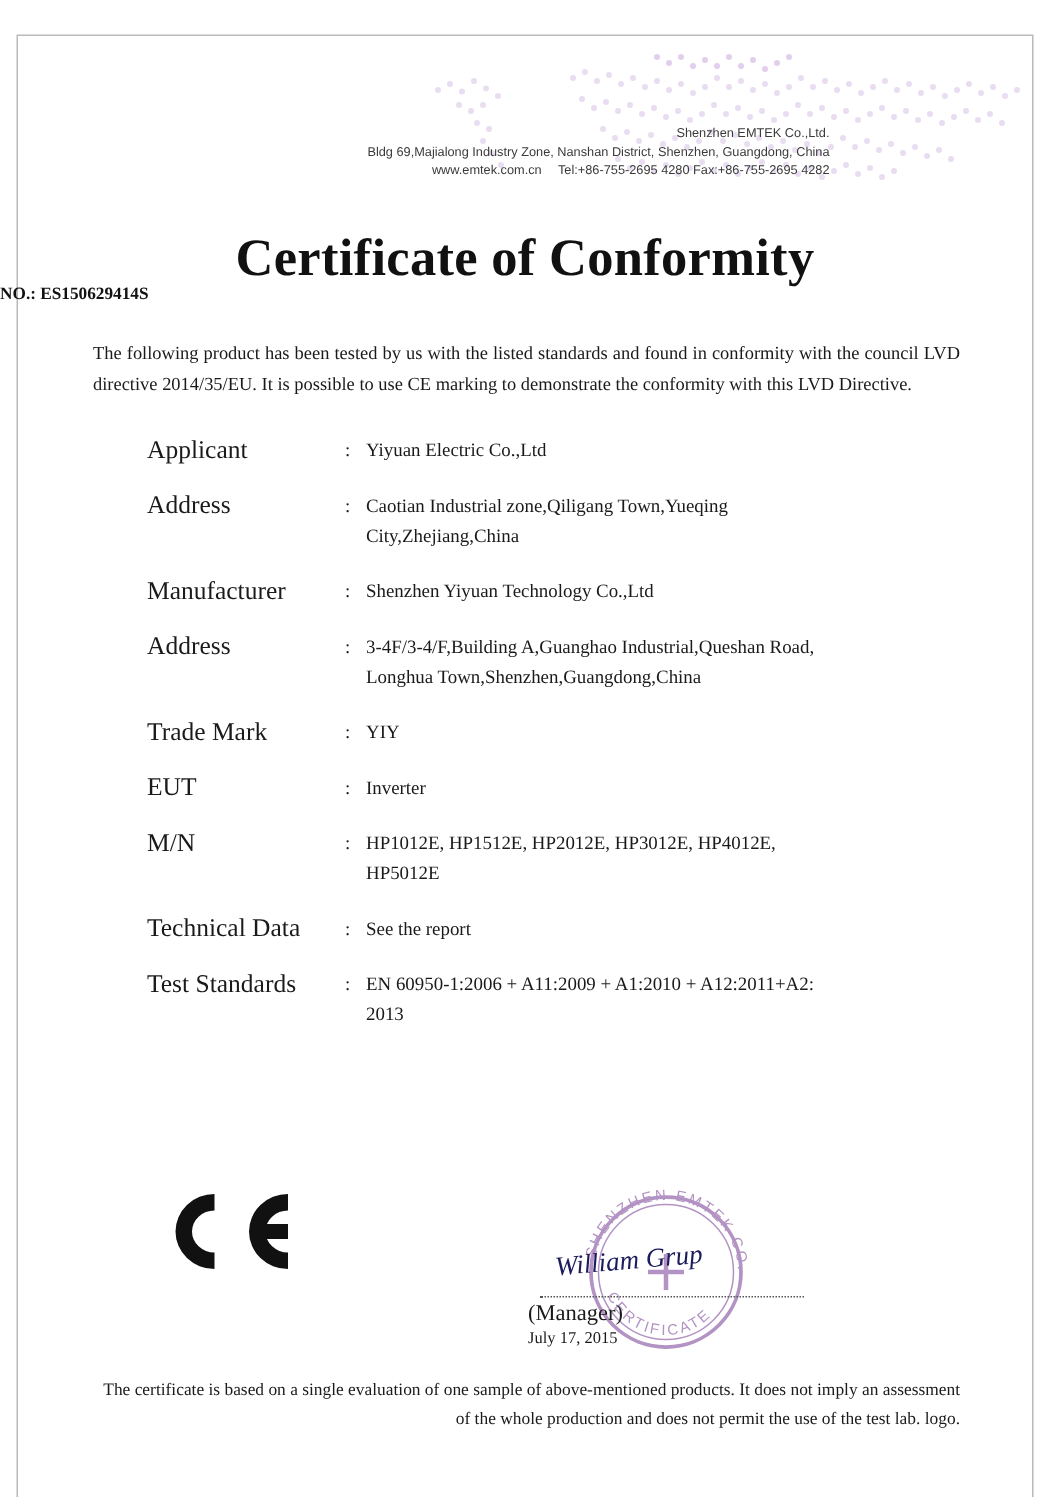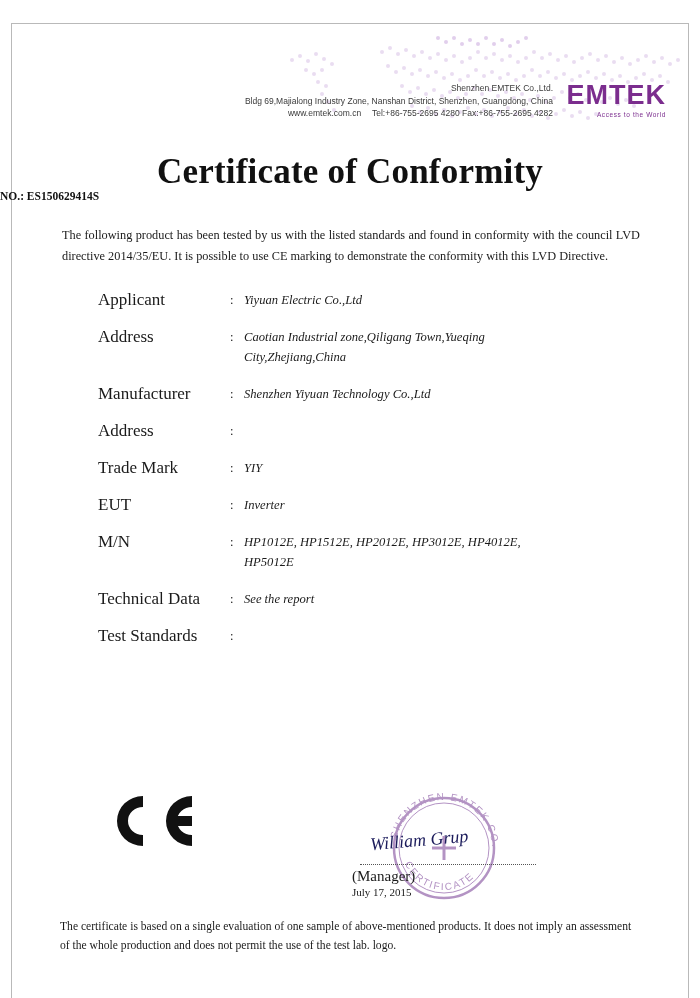--- a/index.html
+++ b/index.html
@@ -134,21 +134,20 @@
     width: 14px;
     flex: 0 0 14px;
     font-size: 12.6px;
     line-height: 20px;
   }
   .row .value {
     flex: 1 1 auto;
     font-size: 12.6px;
     line-height: 20px;
     color: #1a1a1a;
-    font-style: italic;
   }
   .row .value .l2 { display: block; }
 
   
   .ce-mark {
     position: absolute;
     left: 108px; top: 778px;
     width: 90px; height: 62px;
   }
 
@@ -197,21 +196,21 @@
   }
 
   
   .footer-note {
     position: absolute;
     left: 60px; top: 905px;
     width: 580px;
     font-size: 11.6px;
     line-height: 19px;
     color: #1a1a1a;
-    text-align: left;
+    text-align: right;
   }
 </style>
 </head>
 <body>
 
 <div class="page">
 
   <div class="border-frame"></div>
 
   <div class="header">
@@ -379,24 +378,20 @@
         </g>
       </g>
     </svg>
 
     <div class="header-company">
       <div>Shenzhen EMTEK Co.,Ltd.</div>
       <div>Bldg 69,Majialong Industry Zone, Nanshan District, Shenzhen, Guangdong, China</div>
       <div>www.emtek.com.cn  　Tel:+86-755-2695 4280  Fax:+86-755-2695 4282</div>
     </div>
 
-    <div class="logo-block">
-      <div class="logo-word">EMTEK</div>
-      <div class="logo-tag">Access to the World</div>
-    </div>
   </div>
 
   <div class="title">Certificate of Conformity</div>
   <div class="cert-no">NO.: ES150629414S</div>
 
   <div class="intro">The following product has been tested by us with the listed standards and found in conformity with the council LVD directive 2014/35/EU. It is possible to use CE marking to demonstrate the conformity with this LVD Directive.</div>
 
   <div class="details">
 
     <div class="row">
@@ -420,20 +415,24 @@
       <div class="label">Manufacturer</div>
       <div class="colon">:</div>
       <div class="value">
         <span>Shenzhen Yiyuan Technology Co.,Ltd</span>
       </div>
     </div>
 
     <div class="row">
       <div class="label">Address</div>
       <div class="colon">:</div>
+      <div class="value">
+        <span>3-4F/3-4/F,Building A,Guanghao Industrial,Queshan Road,</span>
+        <span class="l2">Longhua Town,Shenzhen,Guangdong,China</span>
+      </div>
     </div>
 
     <div class="row">
       <div class="label">Trade Mark</div>
       <div class="colon">:</div>
       <div class="value">
         <span>YIY</span>
       </div>
     </div>
 
@@ -458,20 +457,24 @@
       <div class="label">Technical Data</div>
       <div class="colon">:</div>
       <div class="value">
         <span>See the report</span>
       </div>
     </div>
 
     <div class="row">
       <div class="label">Test Standards</div>
       <div class="colon">:</div>
+      <div class="value">
+        <span>EN 60950-1:2006 + A11:2009 + A1:2010  + A12:2011+A2:</span>
+        <span class="l2">2013</span>
+      </div>
     </div>
 
   </div>
 
   <svg class="ce-mark" viewBox="0 0 90 62">
 
     <path d="M36 31 a27 31 0 1 0 0 0.001 Z" fill="none"></path>
     <path d="M35 6 A 26 25 0 1 0 35 56 L35 45 A 15 14 0 1 1 35 17 Z" fill="#111"></path>
 
     <path d="M84 6 A 26 25 0 1 0 84 56 L84 45 A 15 14 0 1 1 84 17 Z" fill="#111"></path>

